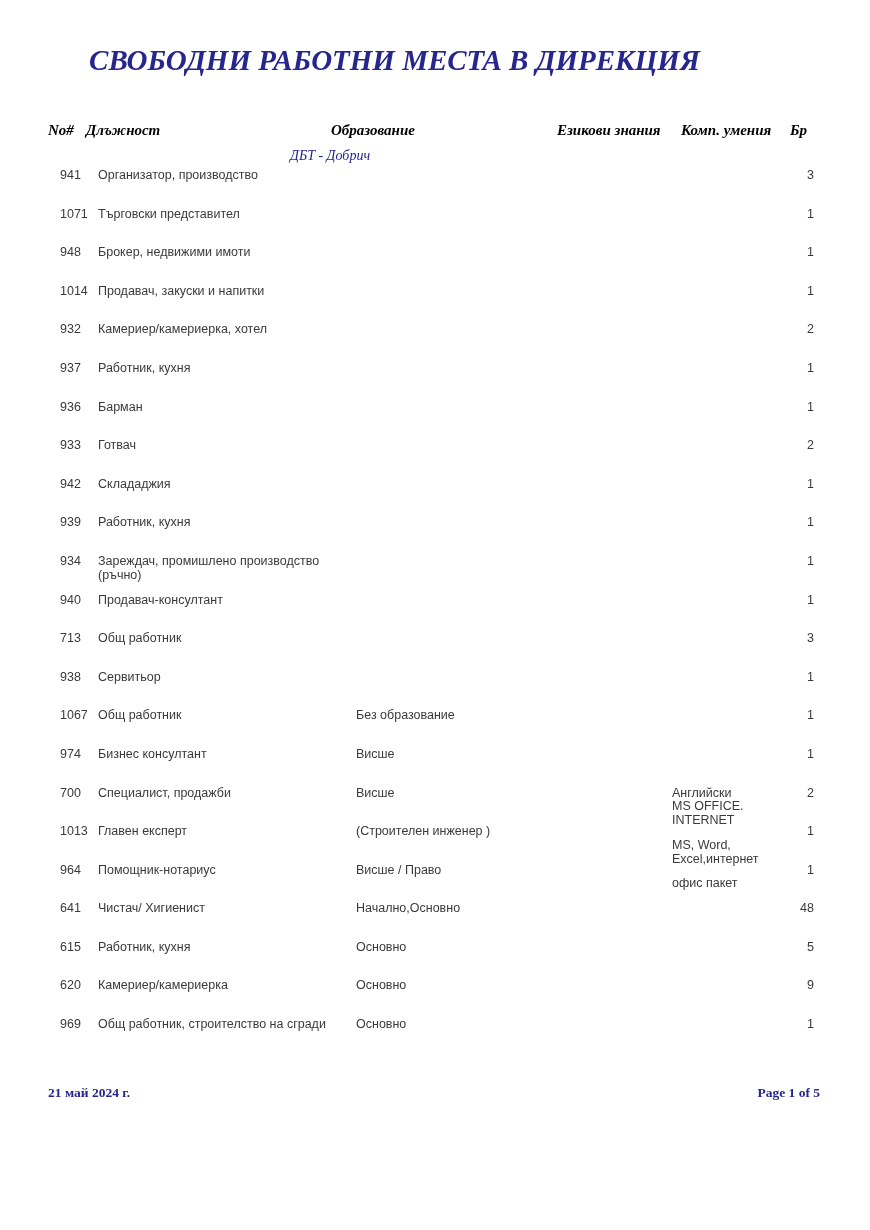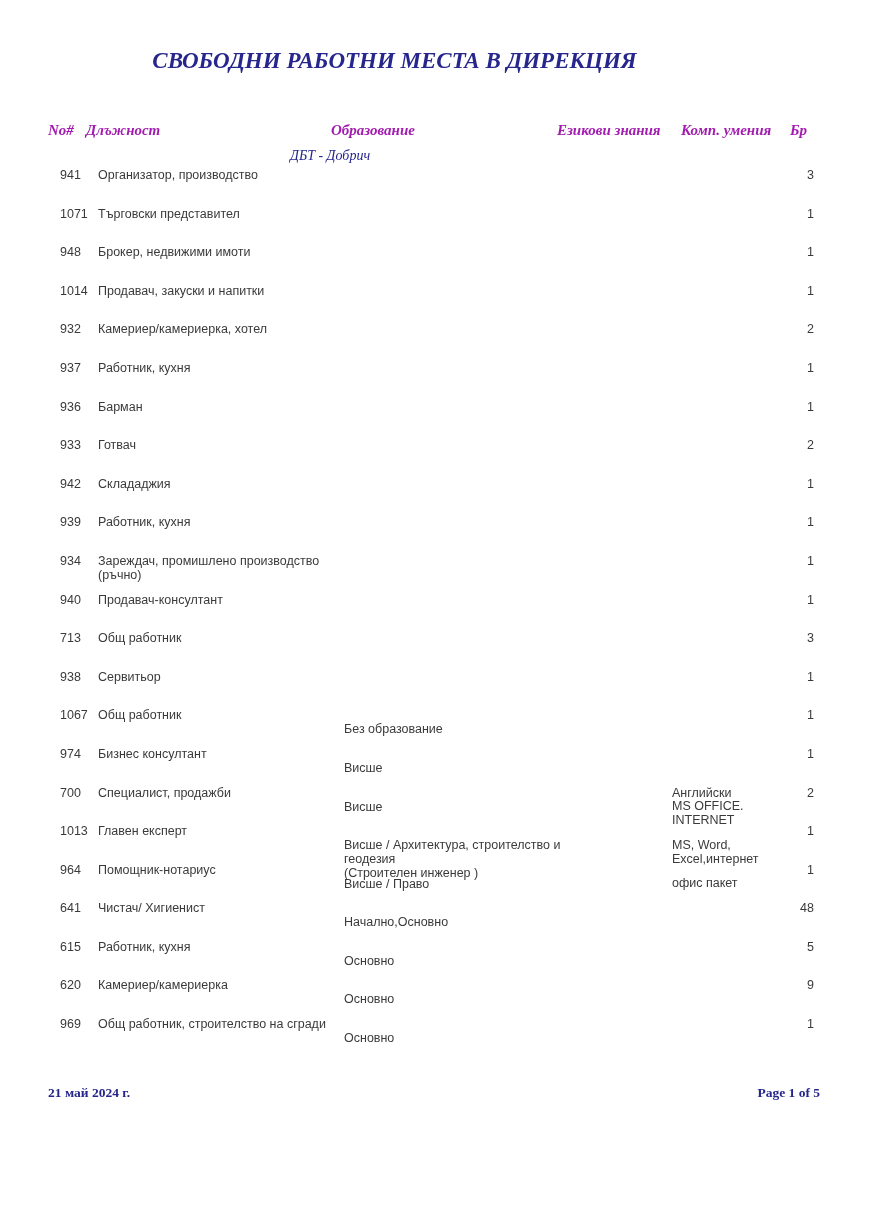--- a/index.html
+++ b/index.html
@@ -7,29 +7,29 @@
     position:relative; width:870px; height:1230px;
     background:#ffffff; overflow:hidden;
     font-family:"Liberation Sans", sans-serif;
   }
   
   .title {
     position:absolute; top:42px; left:0; width:789px;
     text-align:center;
     font-family:"Liberation Serif", serif;
     font-weight:bold; font-style:italic;
-    color:#26268C; font-size:23px; line-height:37px;
+    color:#26268C; font-size:29px; line-height:37px;
   }
   
   .cols { position:absolute; top:122px; left:0; width:870px; height:20px; }
   .col-h {
     position:absolute; top:0; white-space:nowrap;
     font-family:"Liberation Serif", serif;
     font-weight:bold; font-style:italic;
-    color:#a21caf; font-size:15px;
+    color:#000000; font-size:15px;
   }
   .h-no  { left:48px; }
   .h-pos { left:86px; }
   .h-edu { left:331px; }
   .h-lng { left:557px; }
   .h-cmp { left:681px; }
   .h-cnt { left:790px; }
   
   .section {
     position:absolute; top:148px; left:290px; white-space:nowrap;
@@ -38,21 +38,21 @@
   }
   
   .rows { position:absolute; top:169px; left:0; width:870px;padding-left:12px; }
   .row { position:relative; height:38.6px; }
   .cell {
     position:absolute; top:0;
     font-size:12.5px; line-height:13.8px; color:#3A3A3A;
   }
   .c-no    { left:48px;  width:36px; }
   .c-title { left:86px;  width:245px; }
-  .c-edu   { left:332px; width:235px;margin-top:14px; }
+  .c-edu   { left:344px; width:235px; }
   .c-skl   { left:660px; width:128px; }
   .c-cnt   { left:740px; width:62px; text-align:right; }
   .ln { min-height:13.8px; white-space:nowrap; }
   .c-title .ln, .c-edu .ln { white-space:normal; }
   
   .footer-date, .footer-page {
     position:absolute; top:1085px; white-space:nowrap;
     font-family:"Liberation Serif", serif;
     font-weight:bold; 
     color:#26268C; font-size:13.5px;
@@ -244,21 +244,20 @@
           <div class="ln">INTERNET</div>
         </div>
         <div class="cell c-cnt">2</div>
       </div>
       <div class="row">
         <div class="cell c-no">1013</div>
         <div class="cell c-title">
           <div class="ln">Главен експерт</div>
         </div>
         <div class="cell c-edu">
-          <div class="ln">Висше / Архитектура, строителство и геодезия</div>
           <div class="ln">(Строителен инженер )</div>
         </div>
         <div class="cell c-skl">
           <div class="ln"></div>
           <div class="ln">MS, Word,</div>
           <div class="ln">Excel,интернет</div>
         </div>
         <div class="cell c-cnt">1</div>
       </div>
       <div class="row">

